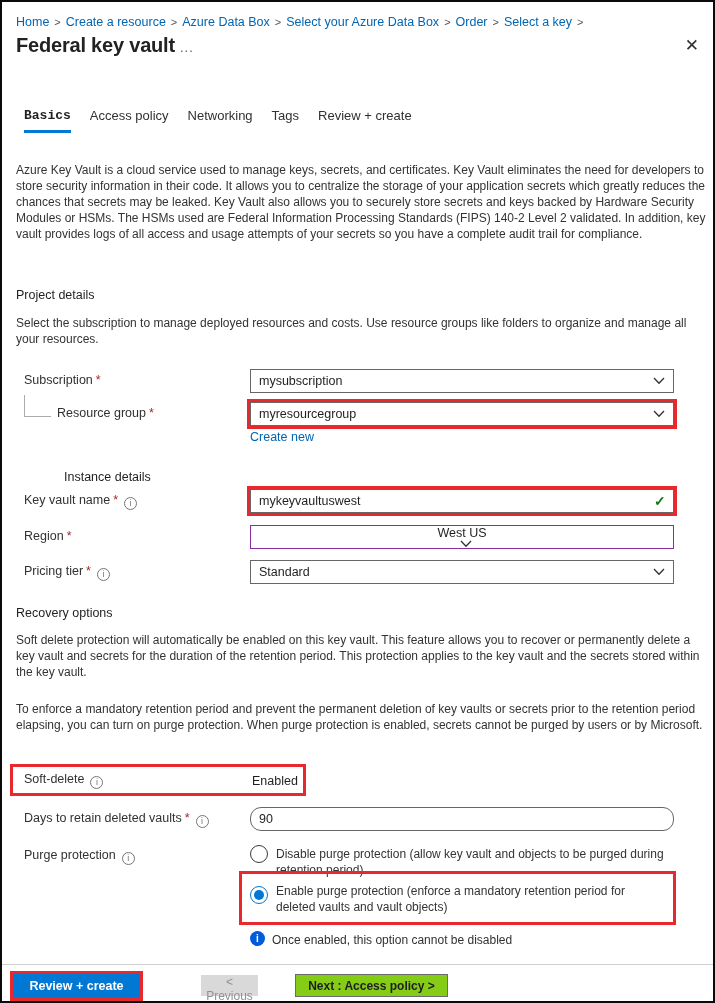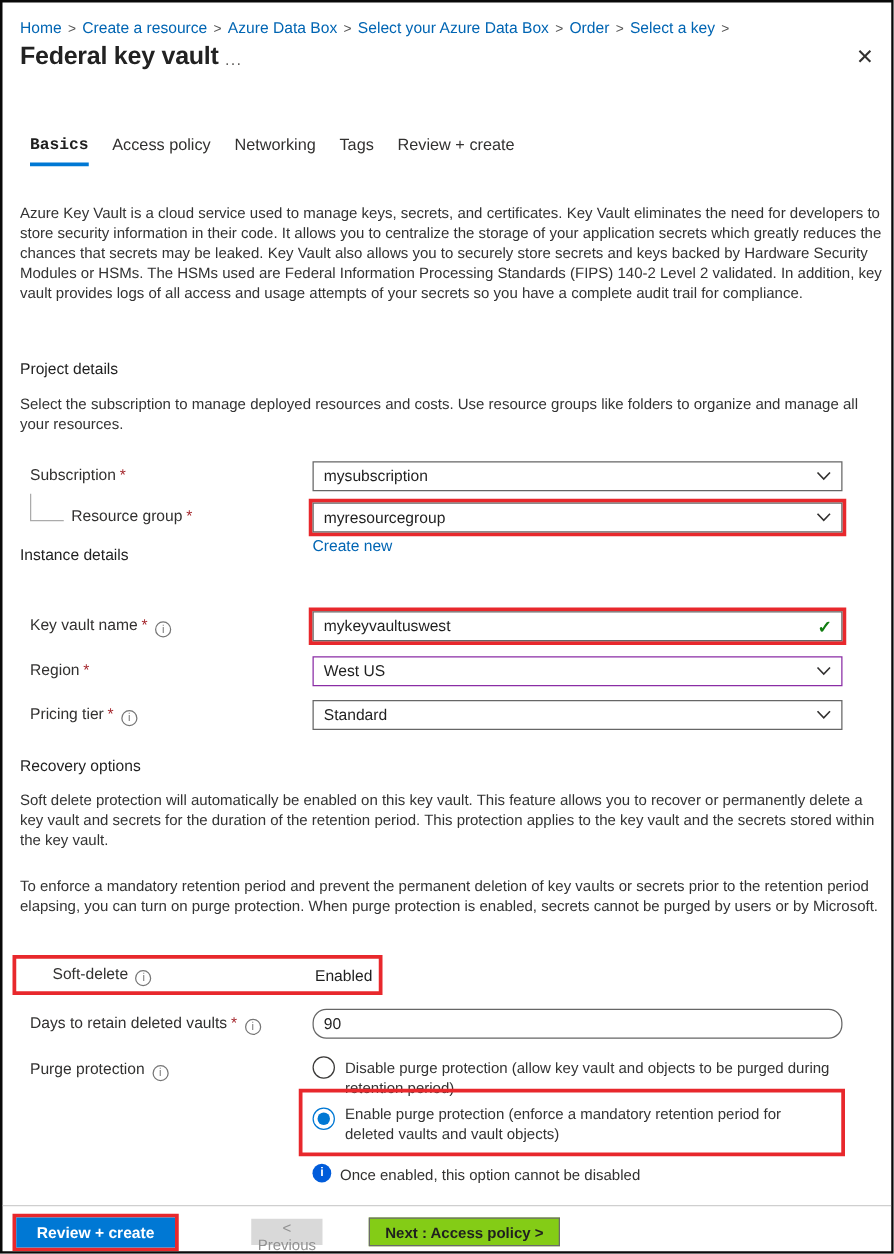--- a/index.html
+++ b/index.html
@@ -43,32 +43,32 @@
     left:248px; width:424px; height:24px; background:#fff;
     border:1px solid #666; display:flex; align-items:center; justify-content:space-between;
     padding:0 8px; font-size:12.5px; color:#1f1f1f; cursor:pointer;
   }
   .control .chev { flex:0 0 auto; margin-left:8px; }
   .text-input {
     left:248px; width:424px; height:24px; border:1px solid #666; background:#fff;
     padding:0 22px 0 8px; font-size:12.5px; color:#1f1f1f; font-family:"Liberation Sans", sans-serif;
   }
   .red-outline { box-shadow:0 0 0 3px #e8282c; }
-  .purple-border { border-color:#8a2da5; }
+  .purple-border { border-color:#8a2da5;flex-direction:column; }
   .check-green { position:absolute; left:652px; color:#107c10; font-size:14px; font-weight:bold; }
   .link { color:#0065b3; font-size:12.5px; cursor:pointer; }
 
   
   .tree-v { left:22px; top:393px; width:1px; height:21px; background:#ababab; }
   .tree-h { left:22px; top:414px; width:27px; height:1px; background:#ababab; }
 
   
   .softdel-box {
     left:8px; top:762px; width:296px; height:32px; border:3px solid #e8282c;
-    display:flex; align-items:center; padding-left:29px;
+    display:flex; align-items:center; padding-left:11px;
   }
   .softdel-value { position:absolute; left:239px; top:7px; font-size:12.5px; color:#1f1f1f; }
 
   
   .radio {
     width:18px; height:18px; border-radius:50%; border:1px solid #3b3a39; background:#fff;
     display:flex; align-items:center; justify-content:center; cursor:pointer;
   }
   .radio.selected { border-color:#0078d4; }
   .radio-dot { width:10px; height:10px; border-radius:50%; background:#0078d4; }
@@ -142,21 +142,21 @@
     <span>Resource group</span><span class="req">*</span>
   </div>
   <div class="abs control red-outline" style="top:400px;">
     <span>myresourcegroup</span>
     <svg class="chev" width="12" height="8" viewBox="0 0 12 8">
         <path d="M1 1 L6 6.2 L11 1" stroke="#323130" stroke-width="1.3" fill="none"></path>
       </svg>
   </div>
   <span class="abs link" style="left:248px; top:428px;">Create new</span>
 
-  <div class="abs section-heading" style="top:435px;">Instance details</div>
+  <div class="abs section-heading" style="top:468px;margin-left:48px;">Instance details</div>
 
   <div class="abs label" style="left:22px; top:491px;">
     <span>Key vault name</span><span class="req">*</span><span class="info-i">i</span>
   </div>
   <input class="abs text-input red-outline" style="top: 487px;" type="text" value="mykeyvaultuswest">
   <span class="abs check-green" style="top:491px;">✓</span>
 
   <div class="abs label" style="left:22px; top:527px;">
     <span>Region</span><span class="req">*</span>
   </div>

